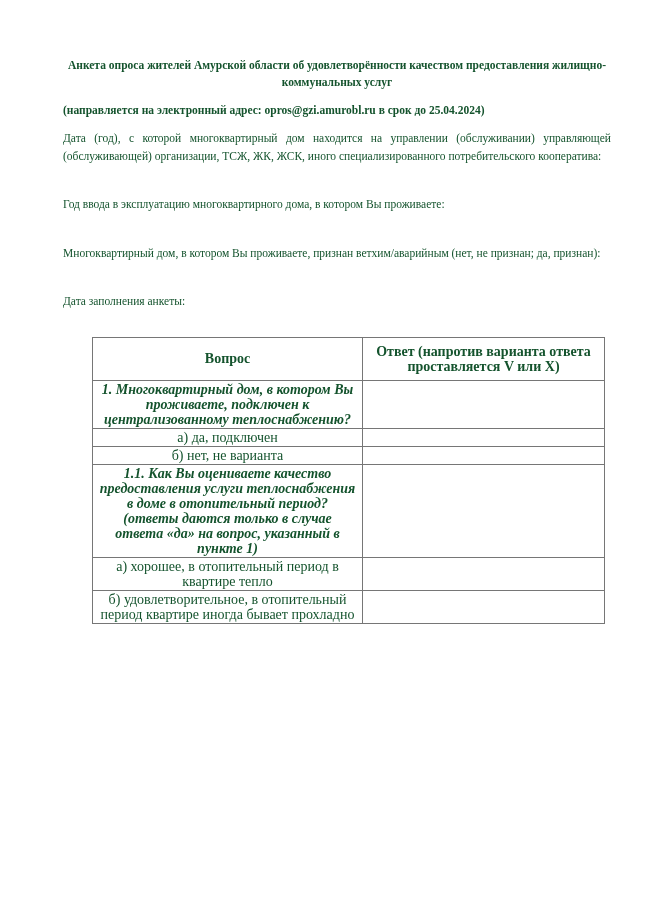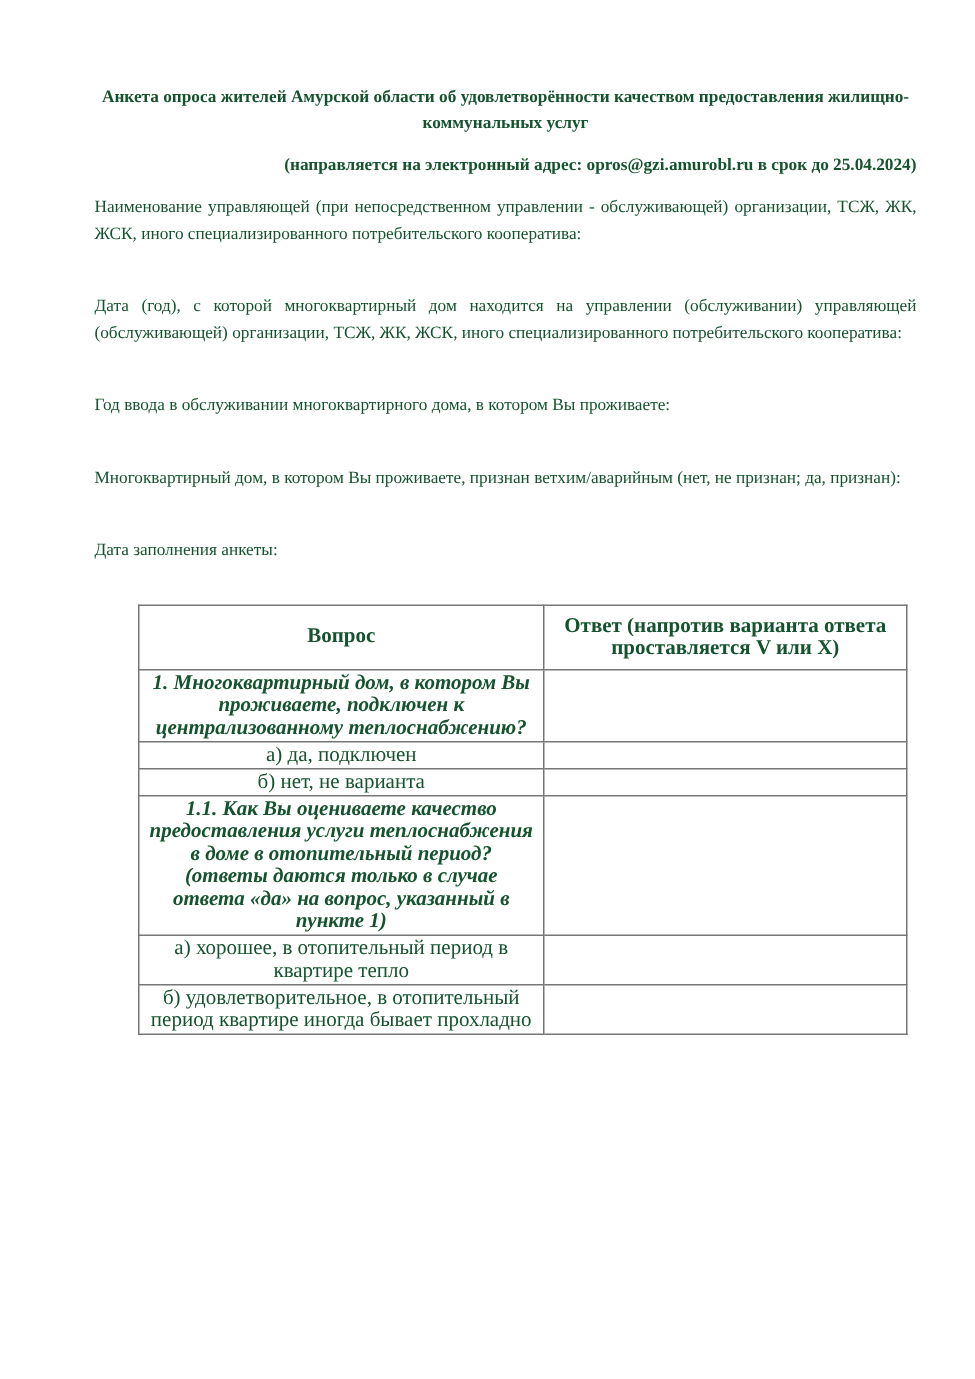--- a/index.html
+++ b/index.html
@@ -19,21 +19,21 @@
     overflow: hidden;
   }
   .doc-title {
     text-align: center;
     font-weight: bold;
     font-size: 11.5px;
     line-height: 17px;
     margin: 0 0 11px 0;
   }
   .doc-subtitle {
-    text-align: right;
+    text-align: left;
     font-weight: bold;
     font-size: 11.5px;
     line-height: 17px;
     margin: 0 0 11px 0;
   }
   .para {
     font-size: 11.5px;
     line-height: 17.5px;
     text-align: justify;
     margin: 0 0 31px 0;
@@ -72,23 +72,22 @@
 </style>
 </head>
 <body>
 
 <div class="page">
 
   <div class="doc-title">Анкета опроса жителей Амурской области об удовлетворённости качеством предоставления жилищно-коммунальных услуг</div>
 
   <div class="doc-subtitle">(направляется на электронный адрес: opros@gzi.amurobl.ru в срок до 25.04.2024)</div>
 
-  <p class="para">Наименование управляющей (при непосредственном управлении - обслуживающей) организации, ТСЖ, ЖК, ЖСК, иного специализированного потребительского кооператива:</p>
   <p class="para">Дата (год), с которой многоквартирный дом находится на управлении (обслуживании) управляющей (обслуживающей) организации, ТСЖ, ЖК, ЖСК, иного специализированного потребительского кооператива:</p>
-  <p class="para">Год ввода в обслуживании многоквартирного дома, в котором Вы проживаете:</p>
+  <p class="para">Год ввода в эксплуатацию многоквартирного дома, в котором Вы проживаете:</p>
   <p class="para">Многоквартирный дом, в котором Вы проживаете, признан ветхим/аварийным  (нет, не признан; да, признан):</p>
   <p class="para last">Дата заполнения анкеты:</p>
 
   <table class="survey">
     <colgroup>
       <col class="c-question">
       <col class="c-answer">
     </colgroup>
     <thead>
       <tr>

